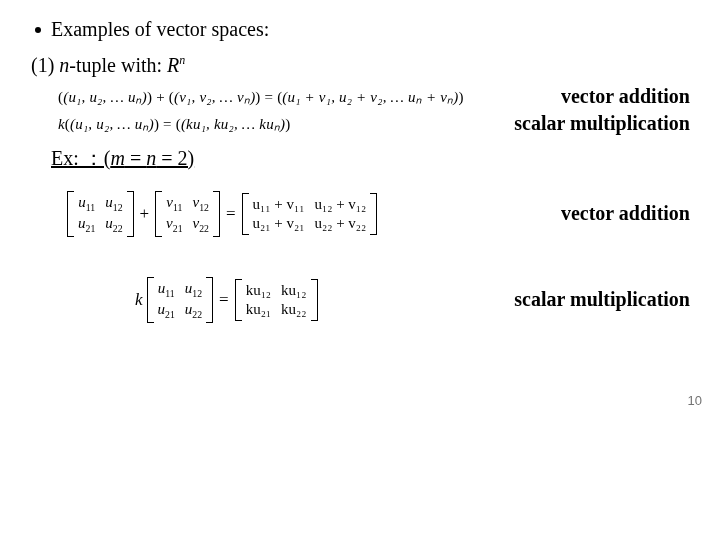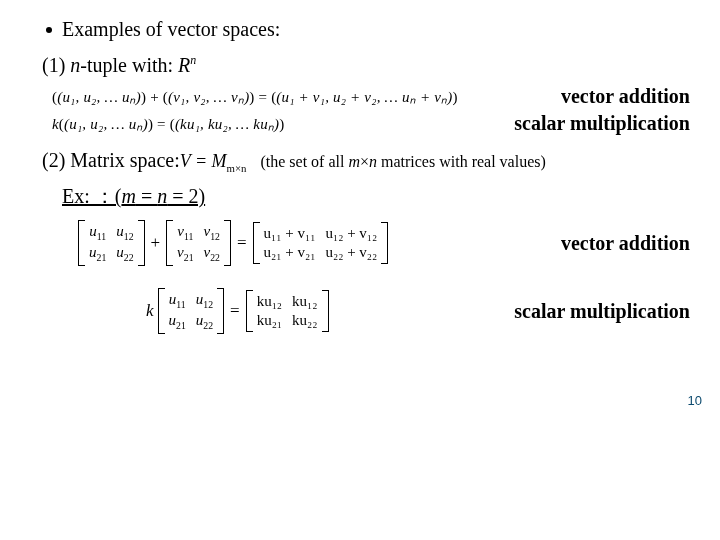--- a/index.html
+++ b/index.html
@@ -8,21 +8,21 @@
     width: 720px;
     height: 540px;
     background: #fff;
     font-family: "Times New Roman", Times, serif;
     color: #000;
     font-size: 20px;
     position: relative;
     overflow: hidden;
   }
   .slide {
-    padding: 18px 30px 0 36px;
+    padding: 18px 30px 0 25px;
     box-sizing: border-box;
     width: 720px;
     height: 420px;
     position: relative;
   }
   .bullet-row {
     display: flex;
     align-items: center;
     gap: 10px;
     margin-left: 10px;
@@ -36,21 +36,21 @@
   }
   .line {
     margin-bottom: 8px;
   }
   .it { font-style: italic; }
   .sup { font-size: 0.6em; vertical-align: super; }
   .eq-row {
     display: flex;
     align-items: center;
     justify-content: flex-start;
-    margin: 4px 0 4px 16px;
+    margin: 4px 0 4px 33px;
   }
   .right-label {
     margin-left: auto;
     padding-left: 10px;
     font-size: 20px;
     white-space: nowrap;
     font-weight: bold;
   }
   .sect2 {
     margin-top: 14px;
@@ -64,21 +64,21 @@
   }
   .mat-block {
     margin: 6px 0 6px 40px;
     display: flex;
     align-items: center;
   }
   .mat {
     display: inline-block;
     position: relative;
     padding: 2px 6px;
-    margin: 4px 2px;
+    margin: 13px 2px;
   }
   .mat::before, .mat::after {
     content: "";
     position: absolute;
     top: 0; bottom: 0;
     width: 6px;
     border-top: 1.2px solid #000;
     border-bottom: 1.2px solid #000;
   }
   .mat::before { left: 0; border-left: 1.2px solid #000; }
@@ -107,21 +107,21 @@
     font-size: 17px;
     font-style: italic;
     margin-right: 2px;
   }
   .page-num {
     position: absolute;
     right: 18px;
     bottom: 12px;
     font-size: 13px;
     font-family: Arial, sans-serif;
-    color: #0c4a6e;
+    color: #737373;
   }
   .tuple {
     font-size: 15px;
     font-style: italic;
     letter-spacing: 0.2px;
   }
   .tuple .n { font-style: normal; }
   .Veq {
     font-style: italic;
     font-size: 18px;
@@ -155,30 +155,20 @@
 
   <div class="eq-row">
     <span class="tuple">
       <span>k</span><span class="n">(</span><span>(u₁, u₂, … uₙ)</span><span class="n">)</span>
       <span class="n"> = </span>
       <span class="n">(</span><span>(ku₁, ku₂, … kuₙ)</span><span class="n">)</span>
     </span>
     <span class="right-label">scalar multiplication</span>
   </div>
 
-  <div class="line sect2" style="margin-left:6px; display:flex; align-items:baseline; flex-wrap:nowrap;">
-    <span>(2) Matrix space:  </span>
-    <span class="Veq">
-      <span>V = M</span><span class="n" style="font-size:0.6em; vertical-align:sub;">m×n</span>
-    </span>
-    <span style="width:14px;"></span>
-    <span class="paren-note">
-      <span>(the set of all </span><span class="it">m</span><span>×</span><span class="it">n</span><span> matrices with real values)</span>
-    </span>
-  </div>
 
   <div class="ex-row">
     <span>Ex:  ：(</span><span class="it">m</span><span> = </span><span class="it">n</span><span> = 2)</span>
   </div>
 
   <div class="mat-block">
     <span class="mat">
       <table>
           <tbody>
             <tr>

